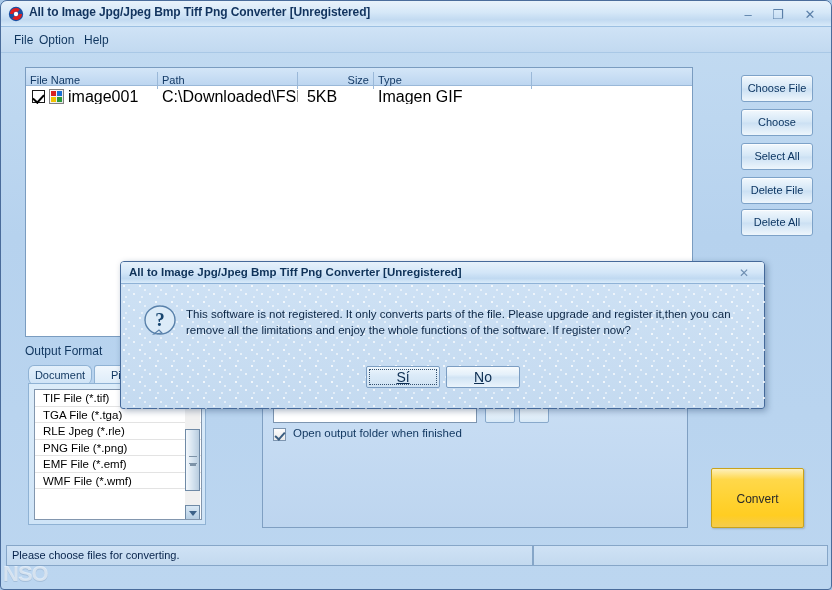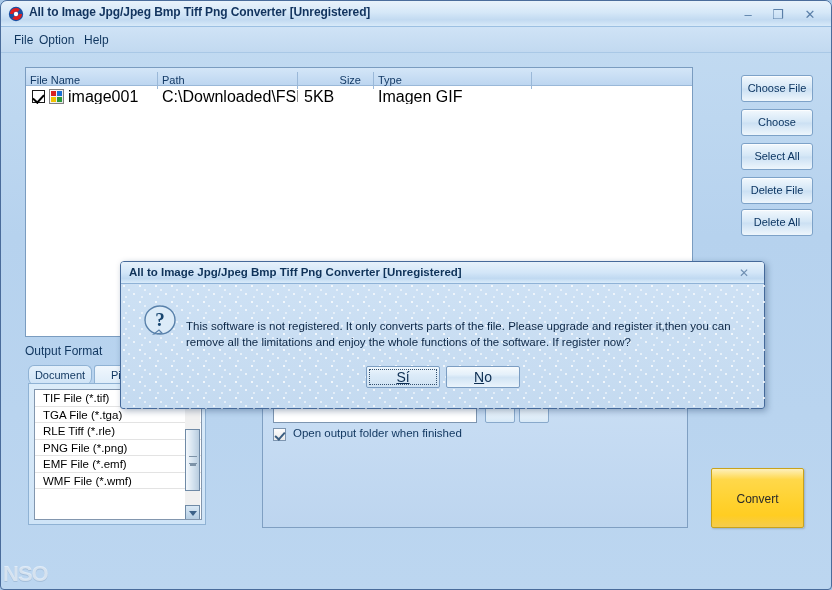--- a/index.html
+++ b/index.html
@@ -91,21 +91,21 @@
     border-bottom: 1px solid #9ab8d8;
   }
   .hcell {
     position: absolute; top: 4px; height: 17px;
     font-size: 11px; color: #133a66;
     line-height: 17px;
     border-right: 1px solid #9ab8d8;
     padding-left: 4px;
     overflow: hidden;
   }
-  .hcell.r { text-align: right; padding-right: 12px; padding-left: 0; }
+  .hcell.r { text-align: right; padding-right: 4px; padding-left: 0; }
   #h-filename { left: 0; width: 132px; }
   #h-path { left: 132px; width: 140px; }
   #h-size { left: 272px; width: 76px; }
   #h-type { left: 348px; width: 158px; }
   #h-blank { left: 506px; width: 160px; border-right: none; }
 
   #list-row {
     position: absolute; left: 0; top: 18px;
     width: 666px; height: 22px;
   }
@@ -136,21 +136,21 @@
   }
   .rcell {
     position: absolute; top: 3px;
     font-size: 16px; color: #000;
     line-height: 15px;
     overflow: hidden;
     white-space: nowrap;
   }
   #r-filename { left: 42px; width: 90px; }
   #r-path { left: 136px; width: 136px; }
-  #r-size { left: 278px; width: 72px; text-align: left; }
+  #r-size { left: 260px; width: 72px; text-align: center; }
   #r-type { left: 352px; width: 150px; }
 
   
   .rbtn {
     position: absolute; right: 18px;
     width: 72px; height: 27px;
     background: linear-gradient(180deg,#f2f8fd 0%, #d4e6f6 48%, #cbe0f3 52%, #eef6fc 100%);
     border: 1px solid #7da2c8;
     border-radius: 3px;
     font-size: 11px; color: #0d3662;
@@ -363,21 +363,21 @@
   }
   #dlg-body {
     position: absolute; left: 1px; top: 22px;
     width: 643px; height: 125px;
   }
   #dlg-icon {
     position: absolute; left: 20px; top: 20px;
     width: 36px; height: 36px;
   }
   #dlg-msg {
-    position: absolute; left: 64px; top: 34px;
+    position: absolute; left: 64px; top: 22px;
     width: 560px;
     font-size: 11.5px;
     color: #0b2544;
     line-height: 16px;
   }
   .dbtn {
     position: absolute; top: 82px;
     width: 74px; height: 22px;
     font-size: 14px; color: #0d2e52;
     text-align: center; line-height: 20px;
@@ -448,41 +448,45 @@
 
   <div id="outfmt-label">Output Format</div>
   <div id="tabs">
     <div id="tab-document" class="tab">Document</div>
     <div id="tab-picture" class="tab">Pictur</div>
   </div>
   <div id="fmt-panel" class="dots">
     <div id="fmt-list">
       <div class="fmt-item">TIF File  (*.tif)</div>
       <div class="fmt-item">TGA File  (*.tga)</div>
-      <div class="fmt-item">RLE Tiff  (*.rle)</div>
+      <div class="fmt-item">RLE Jpeg  (*.rle)</div>
       <div class="fmt-item">PNG File  (*.png)</div>
       <div class="fmt-item">EMF File  (*.emf)</div>
       <div class="fmt-item">WMF File  (*.wmf)</div>
       <div id="fmt-scroll">
         <div id="fmt-thumb"></div>
         <div id="fmt-down"></div>
       </div>
     </div>
   </div>
 
   <div id="settings-panel" class="dots">
     <div id="out-path-input"></div>
     <div id="mini-browse" class="mini-btn"></div>
     <div id="mini-open" class="mini-btn"></div>
     <div id="chk-openfolder"></div>
     <div id="chk-label">Open output folder when finished</div>
   </div>
 
   <div id="convert-btn">Convert</div>
 
+  <div id="statusbar">
+    <div id="status-left">Please choose files for converting.</div>
+    <div id="status-right"></div>
+  </div>
   <div id="watermark">NSO</div>
 
   <div id="dialog">
     <div id="dlg-titlebar">
       <div id="dlg-title">All to Image Jpg/Jpeg Bmp Tiff Png Converter [Unregistered]</div>
       <div id="dlg-close">✕</div>
     </div>
     <div id="dlg-body" class="dots">
       <svg id="dlg-icon" viewBox="0 0 36 36">
         <ellipse cx="18" cy="16" rx="15" ry="14" fill="#dcebf8" stroke="#5880aa" stroke-width="1.4"></ellipse>

